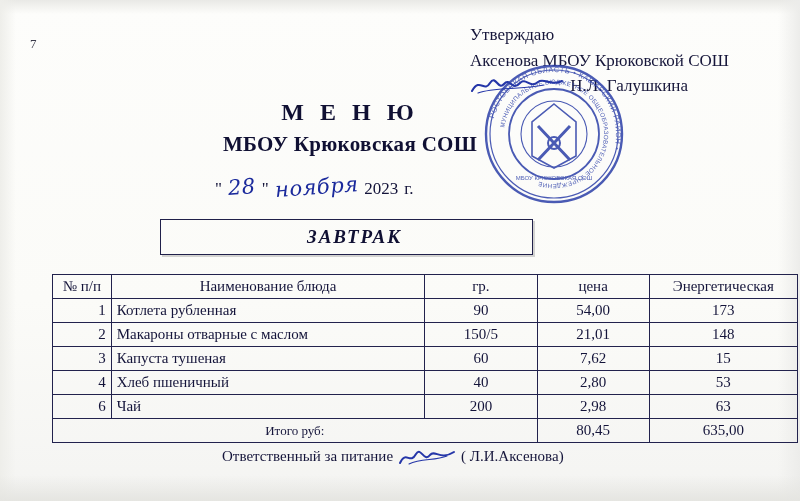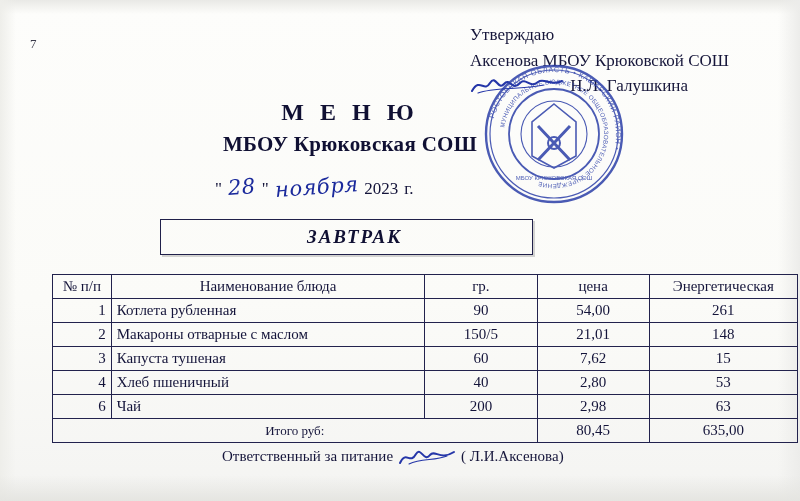--- a/index.html
+++ b/index.html
@@ -247,21 +247,21 @@
         <td class="c-price">цена</td>
         <td class="c-energy">Энергетическая</td>
       </tr>
     </thead>
     <tbody>
       <tr>
         <td class="c-num">1</td>
         <td class="c-name">Котлета рубленная</td>
         <td class="c-gr">90</td>
         <td class="c-price">54,00</td>
-        <td class="c-energy">261</td>
+        <td class="c-energy">173</td>
       </tr>
       <tr>
         <td class="c-num">2</td>
         <td class="c-name">Макароны отварные с маслом</td>
         <td class="c-gr">150/5</td>
         <td class="c-price">21,01</td>
         <td class="c-energy">148</td>
       </tr>
       <tr>
         <td class="c-num">3</td>

